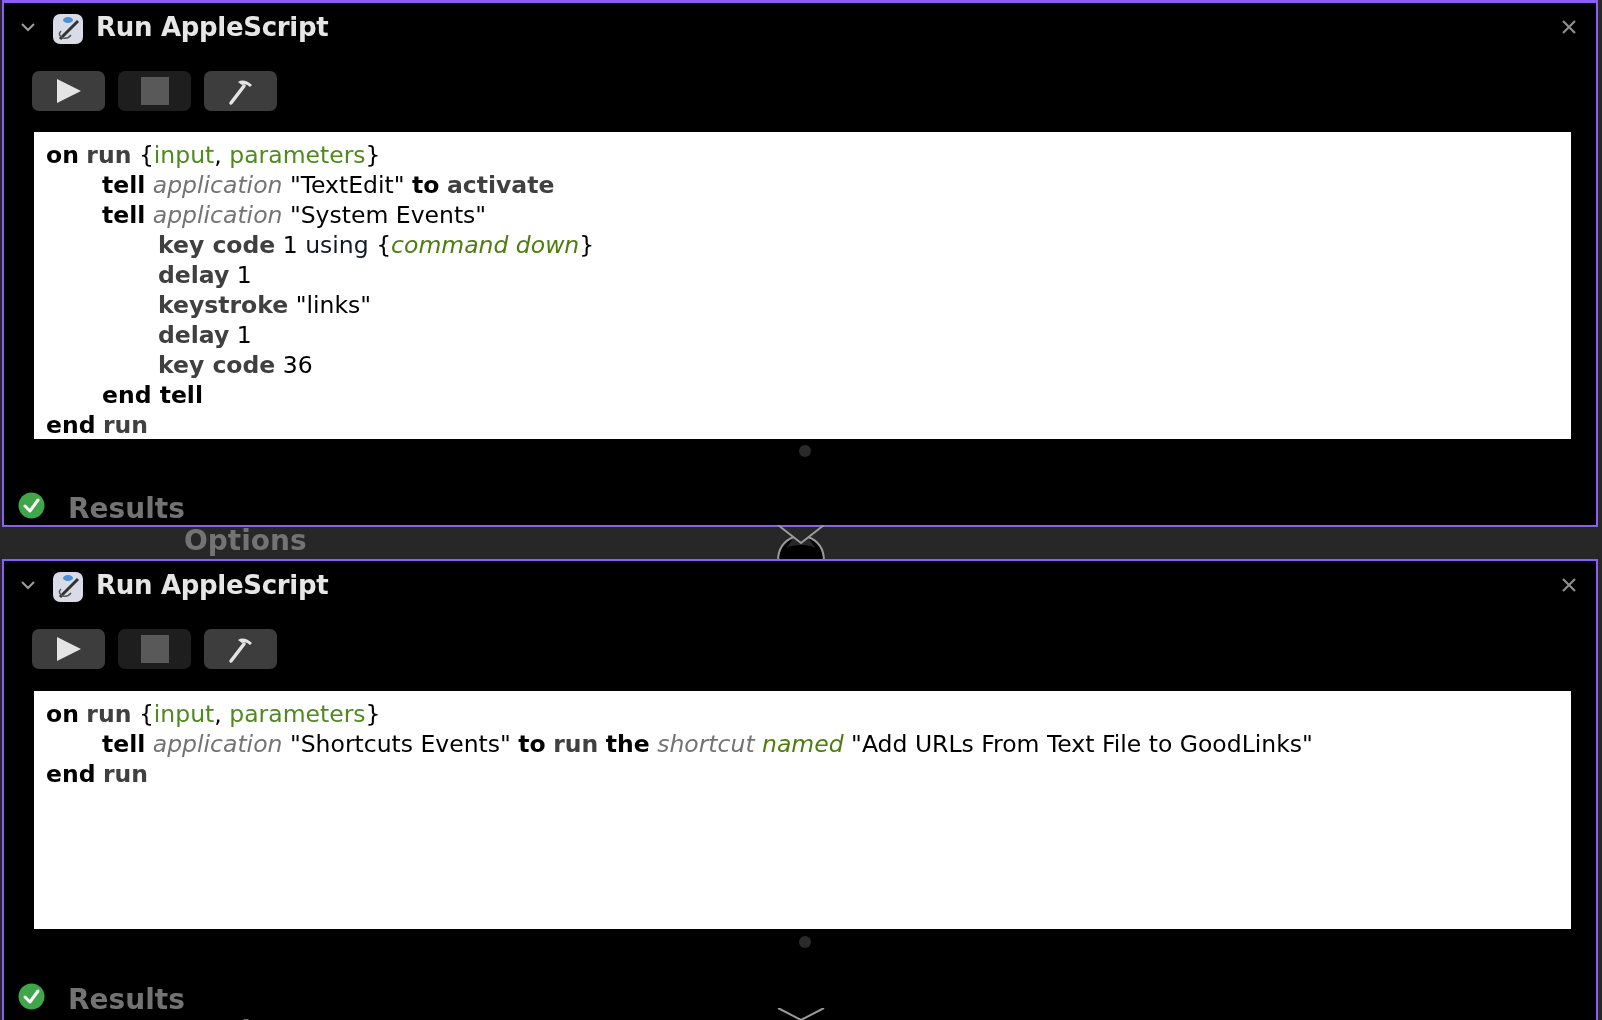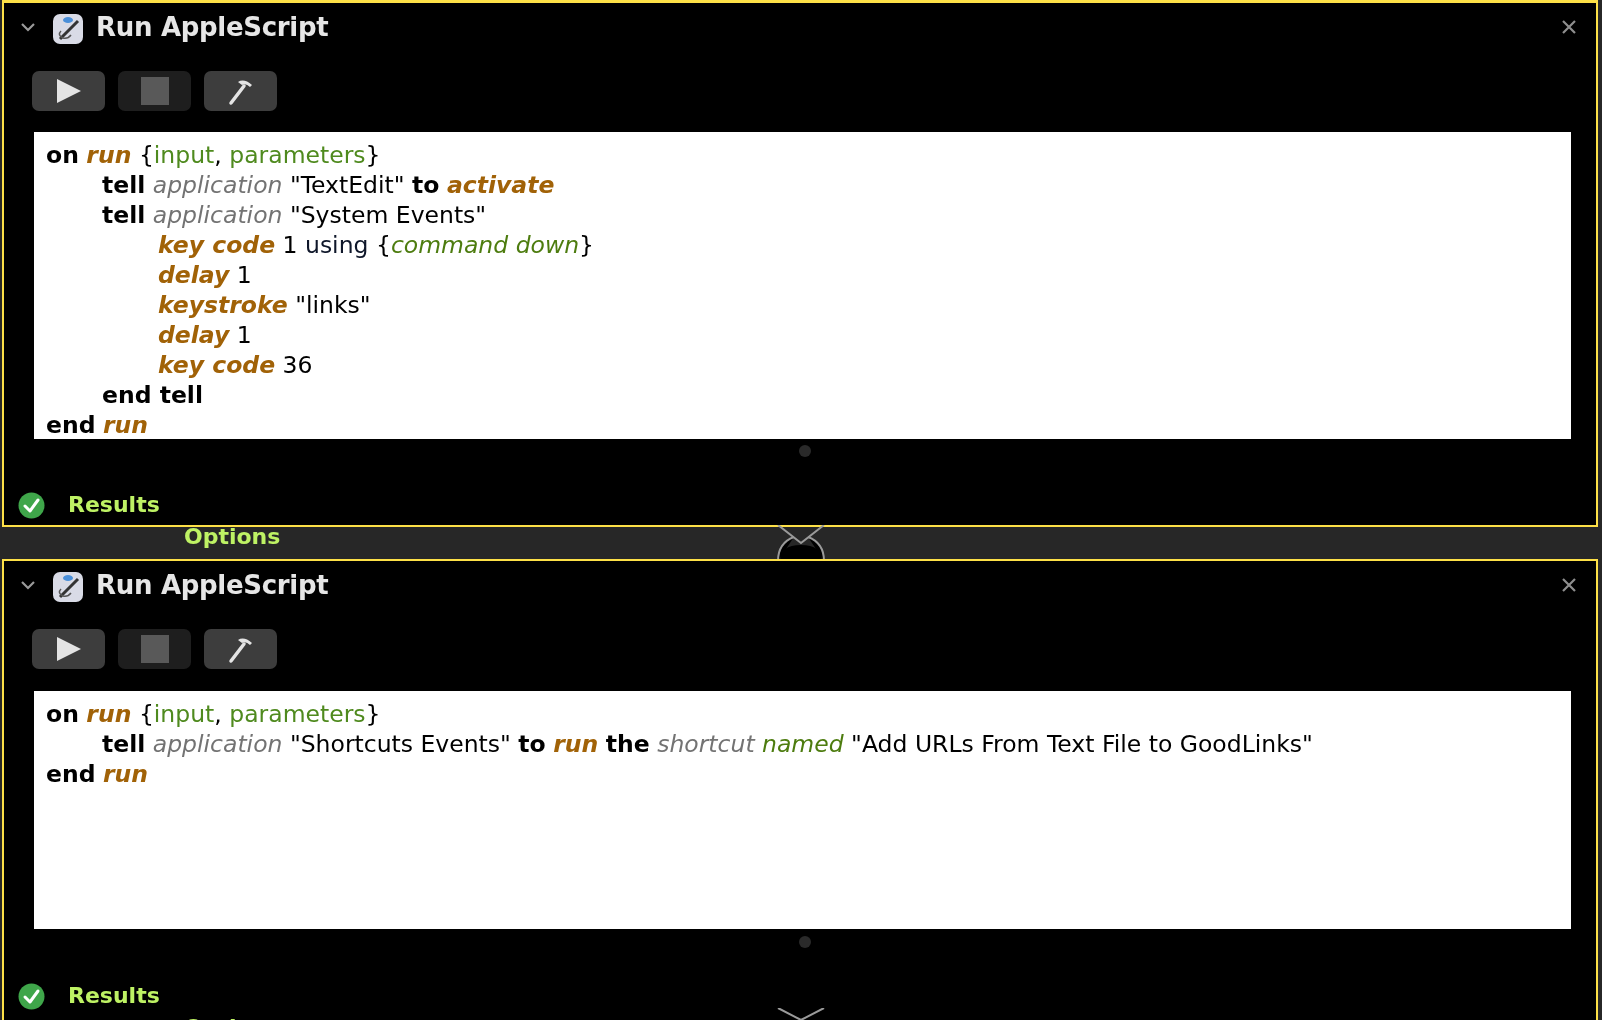--- a/index.html
+++ b/index.html
@@ -5,21 +5,21 @@
   html, body { margin:0; padding:0; }
   body {
     width:1602px; height:1020px; overflow:hidden;
     background:#272727;
     font-family:"DejaVu Sans","Liberation Sans",sans-serif;
     position:relative;
   }
   .action {
     position:absolute; left:2px; width:1596px;
     background:#000;
-    border:2px solid #fde047;
+    border:2px solid #8b5cf6;
     box-sizing:border-box;
   }
   #action1 { top:0; height:527px; border-top-width:3px; }
   #action2 { top:559px; height:461px; border-bottom:none; }
 
   .header { position:absolute; left:0; top:0; right:0; height:52px; }
   .chev { position:absolute; left:14px; top:14px; width:20px; height:20px; }
   .app-icon { position:absolute; left:48px; top:10px; width:32px; height:32px; }
   .title {
     position:absolute; left:92px; top:9px;
@@ -48,40 +48,40 @@
     font-family:"DejaVu Sans",sans-serif;
     white-space:pre;
   }
   #action1 .editor { top:129px; height:307px; }
   #action2 .editor { top:130px; height:238px; }
 
   .line { height:30px; }
   .ind1 { padding-left:56px; }
   .ind2 { padding-left:112px; }
   .kw { font-weight:bold; color:#000; }
-  .kwb { font-weight:bold; color:#a16207;font-style:italic; }
+  .kwb { font-weight:bold; color:#404040; }
   .blue { color:#0f172a; }
   .cls { font-style:italic; color:#737373; }
   .prop { font-style:italic; color:#4d7c0f; }
   .var { color:#4f8a1e;text-align:center; }
   .str { color:#000; }
 
   .resize-dot {
     position:absolute; left:795px; width:12px; height:12px; border-radius:50%;
     background:#2a2a2a;
   }
   #action1 .resize-dot { top:442px; }
   #action2 .resize-dot { top:375px; }
 
   .footer { position:absolute; left:14px; height:30px; }
   #action1 .footer { top:487px; }
   #action2 .footer { top:420px; }
   .ok-icon { position:absolute; left:0; top:2px; width:27px; height:27px; }
   .ftab {
-    position:absolute; top:2px; font-size:22px; font-weight:bold; color:#bef264;
+    position:absolute; top:2px; font-size:28px; font-weight:bold; color:#737373;
     cursor:pointer;
   }
   .ftab.results { left:50px; }
   .ftab.options { left:166px;margin-top:32px; }
 
   .connector {
     position:absolute; left:776px; width:50px; height:36px;
   }
 </style>
 </head>

